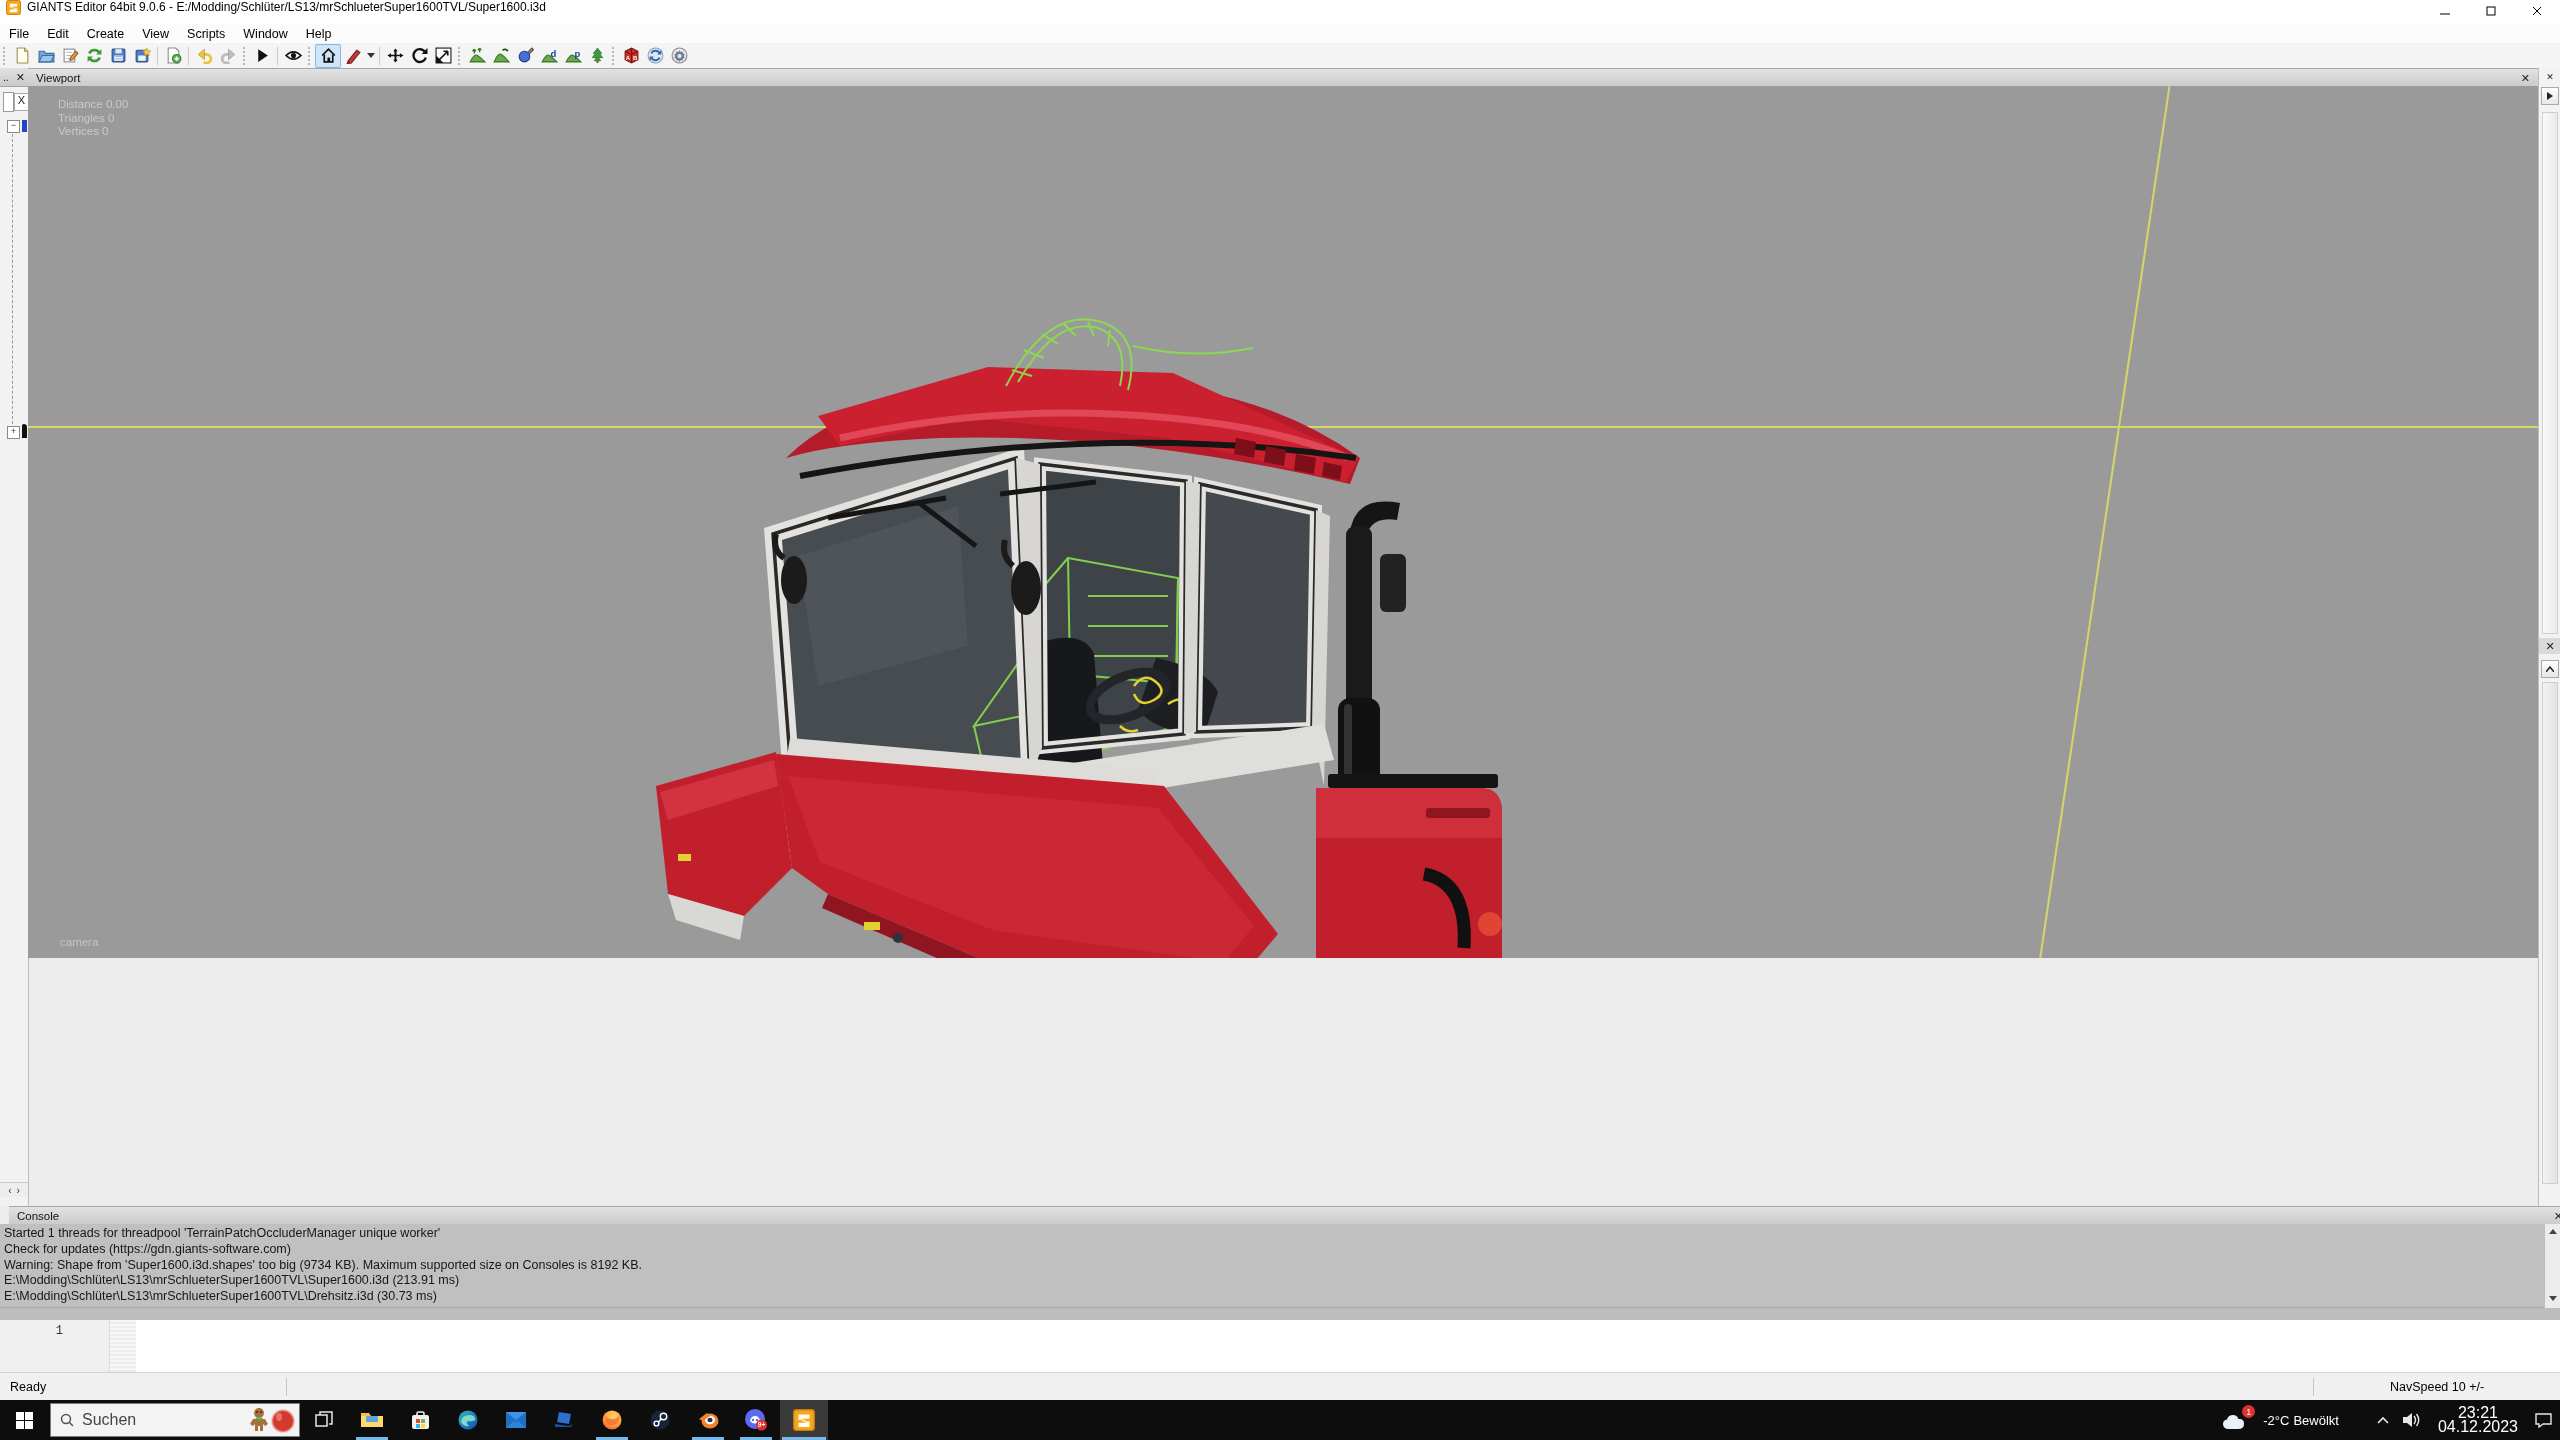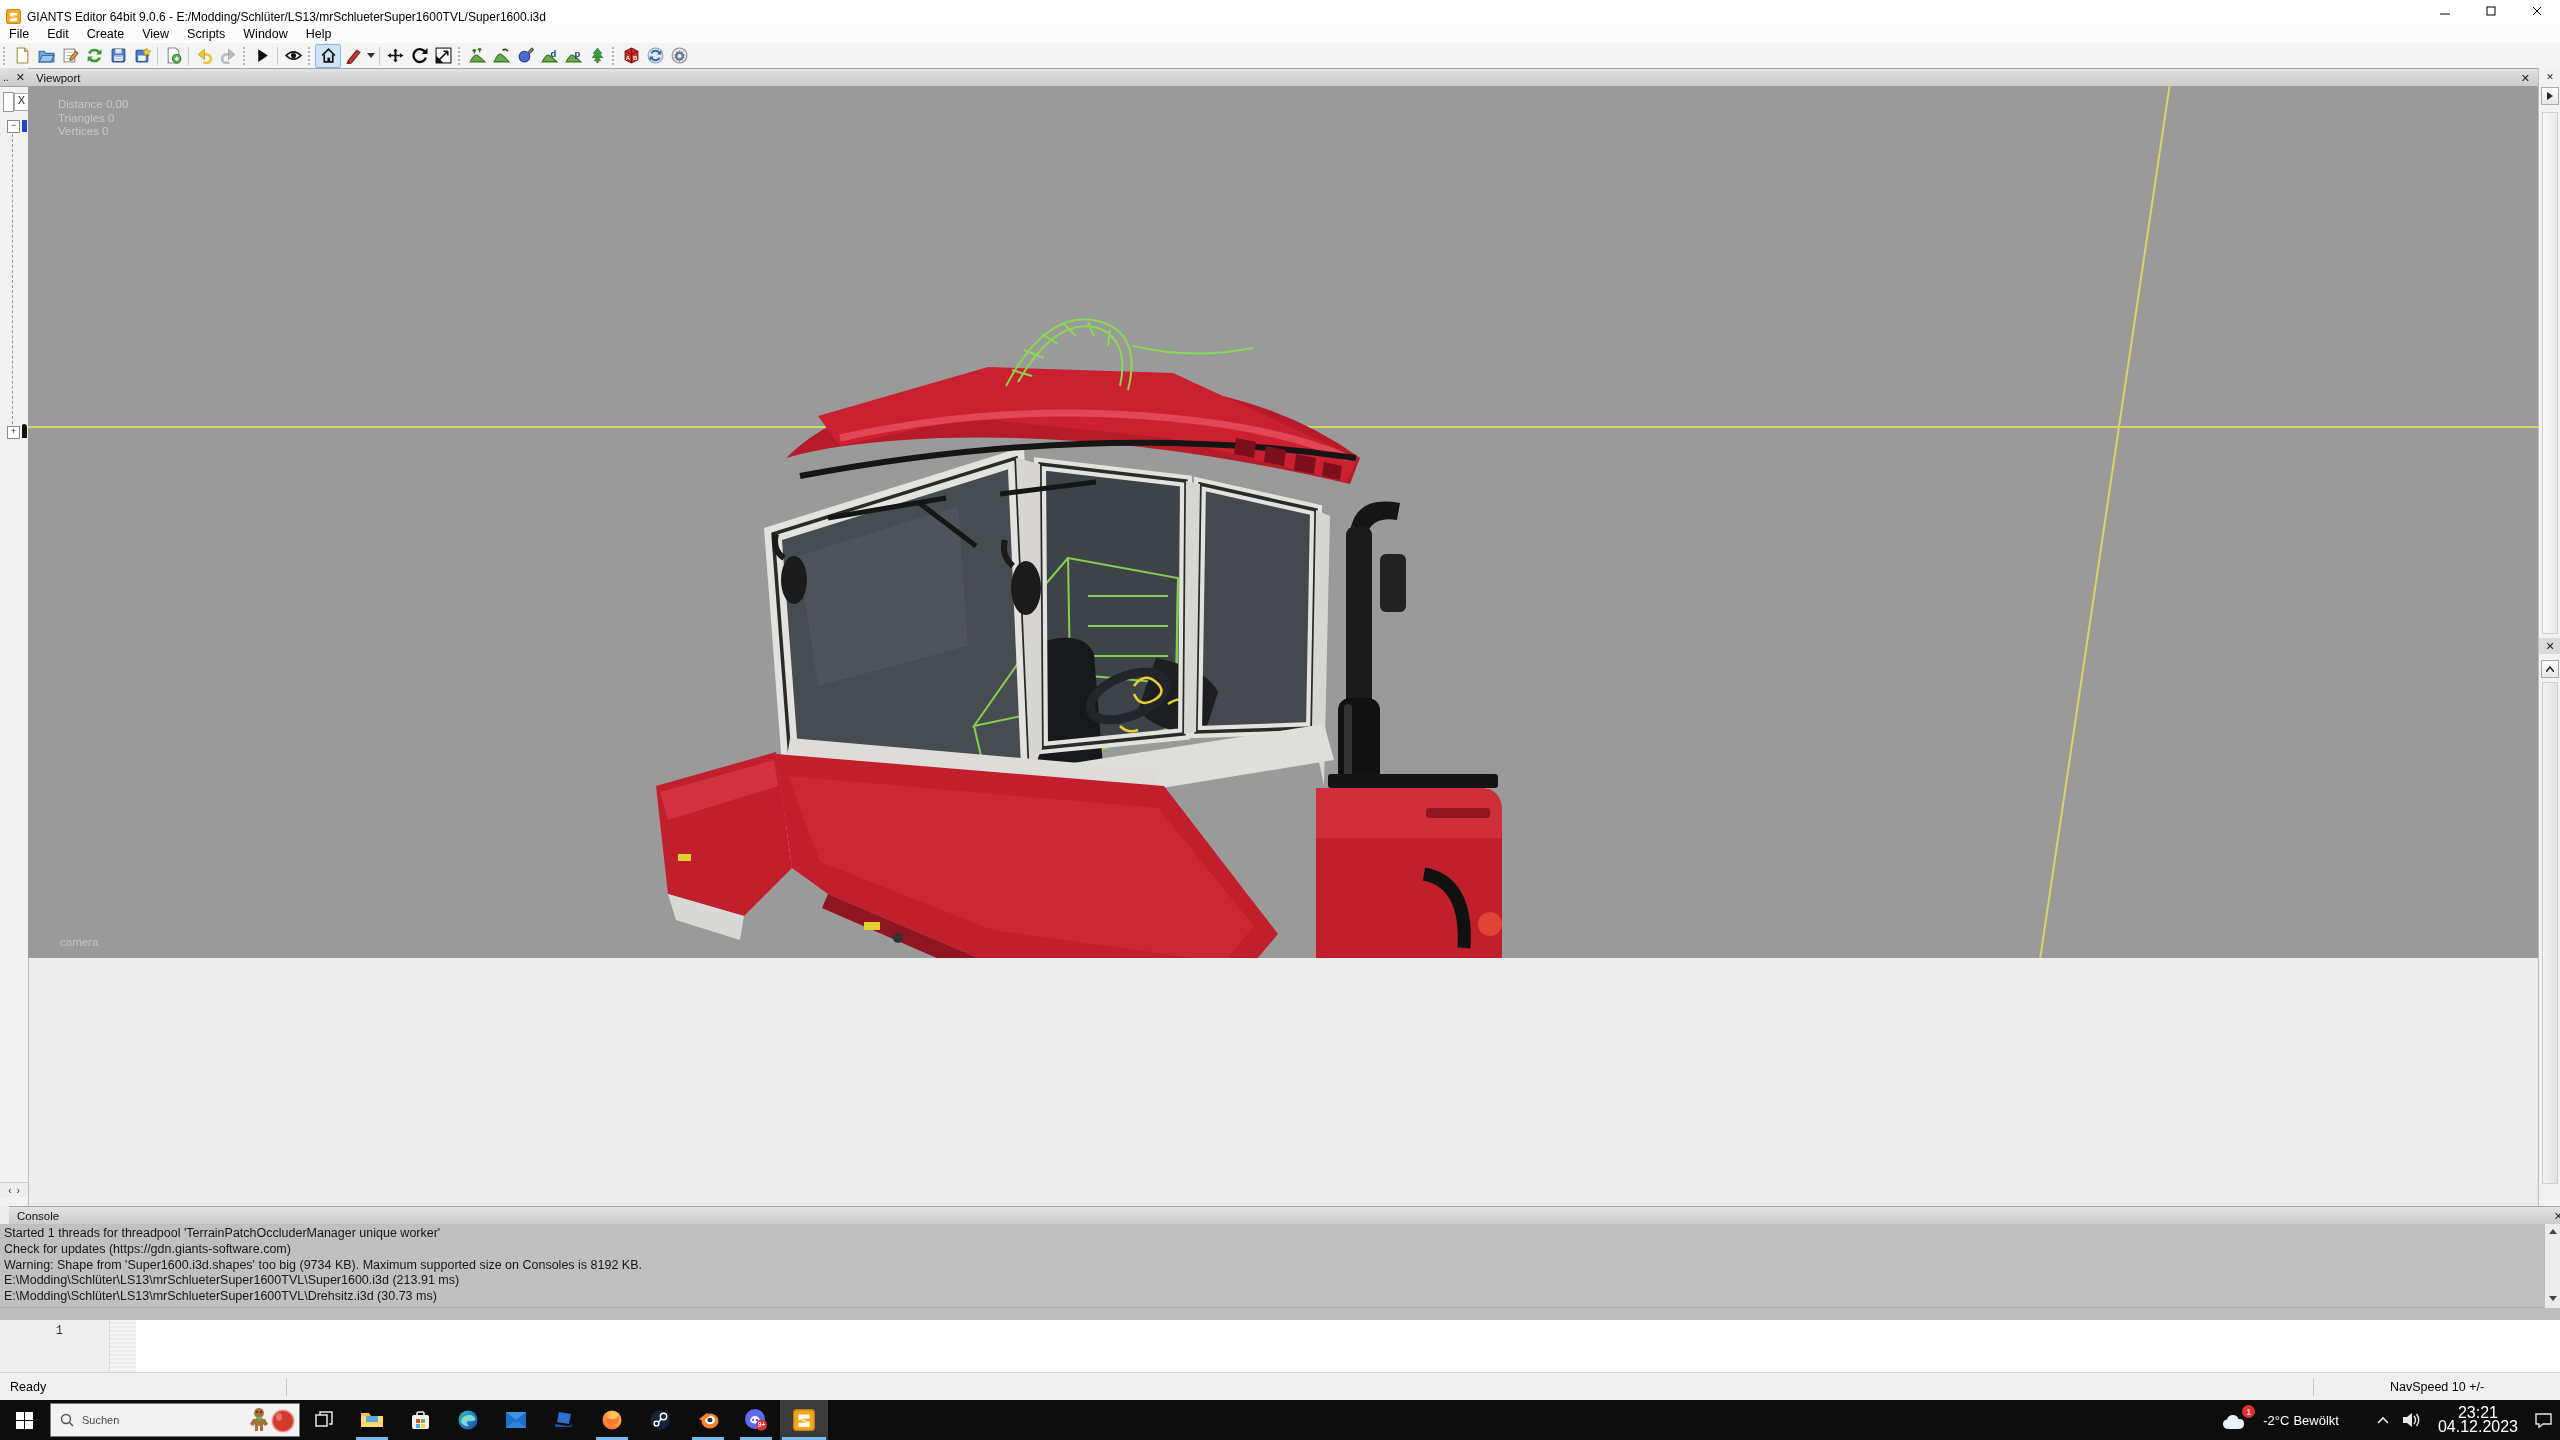--- a/index.html
+++ b/index.html
@@ -1,20 +1,20 @@
 <!DOCTYPE html>
 <html><head>
 <meta charset="utf-8">
 <style>
   html,body{margin:0;padding:0;background:#000;}
   #stage{position:relative;width:2560px;height:1440px;overflow:hidden;background:#ececec;
          font-family:"Liberation Sans","DejaVu Sans",sans-serif;-webkit-font-smoothing:antialiased;}
   .abs{position:absolute;}
   
-  #titlebar{left:0;top:0;width:2560px;height:24px;background:#ffffff;display:flex;align-items:flex-end;border-bottom:1px solid #e8e8e8;}
+  #titlebar{left:0;top:0;width:2560px;height:24px;background:#ffffff;display:flex;align-items:flex-start;border-bottom:1px solid #e8e8e8;}
   #titlebar .appico{width:15px;height:15px;margin:0 6px 0 6px;}
   #titlebar .title{font-size:12px;color:#000;}
   .wincontrols{position:absolute;right:0;top:0;height:23px;display:flex;}
   .wbtn{width:46px;height:23px;display:flex;align-items:center;justify-content:center;}
   
   #menubar{left:0;top:24px;width:2560px;height:19px;background:#fcfcfc;display:flex;align-items:center;border-bottom:1px solid #e0e0e0;}
   #menubar span{font-size:12.5px;color:#000;padding:0 9px;}
   
   #toolbar{left:0;top:43px;width:2560px;height:25px;background:#f4f4f4;display:flex;align-items:center;border-bottom:1px solid #d6d6d6;}
   .grip{width:6px;height:18px;margin:0 2px;background:repeating-linear-gradient(to bottom,#b5b5b5 0 2px,transparent 2px 4px);background-size:2px 100%;background-repeat:repeat-y;background-position:1px 0, 4px 0;}
@@ -51,21 +51,21 @@
   
   #statusbar{left:0;top:1372px;width:2560px;height:28px;background:#f0f0f0;border-top:1px solid #d3d3d3;display:flex;align-items:center;font-size:12.5px;color:#000;}
   .sdiv{width:1px;height:18px;background:#c6c6c6;}
   
   #taskbar{left:0;top:1400px;width:2560px;height:40px;background:#0d0d0d;display:flex;align-items:center;}
   .tb-ico{width:48px;height:40px;display:flex;align-items:center;justify-content:center;position:relative;}
   .tb-ico.running::after{content:"";position:absolute;left:8px;right:8px;bottom:0;height:3px;background:#76b9ed;}
   .tb-ico.active{background:#3a3a3a;}
   .tb-ico.active::after{content:"";position:absolute;left:2px;right:2px;bottom:0;height:3px;background:#76b9ed;}
   #searchbox{width:248px;height:32px;background:#f3f3f3;border:1px solid #7a7a7a;display:flex;align-items:center;margin-left:2px;}
-  #searchbox .ph{font-size:11px;color:#454545;margin-left:8px;flex:1;}
+  #searchbox .ph{font-size:16px;color:#454545;margin-left:8px;flex:1;}
   #tray{margin-left:auto;display:flex;align-items:center;height:40px;}
   #tray .txt{color:#fff;font-size:13px;}
   #clock{color:#fff;font-size:16px;text-align:center;line-height:14px;margin:0 10px;}
   .trayico{margin:0 7px;display:flex;align-items:center;justify-content:center;}
 </style>
 </head>
 <body>
 
 <div id="stage">
 

